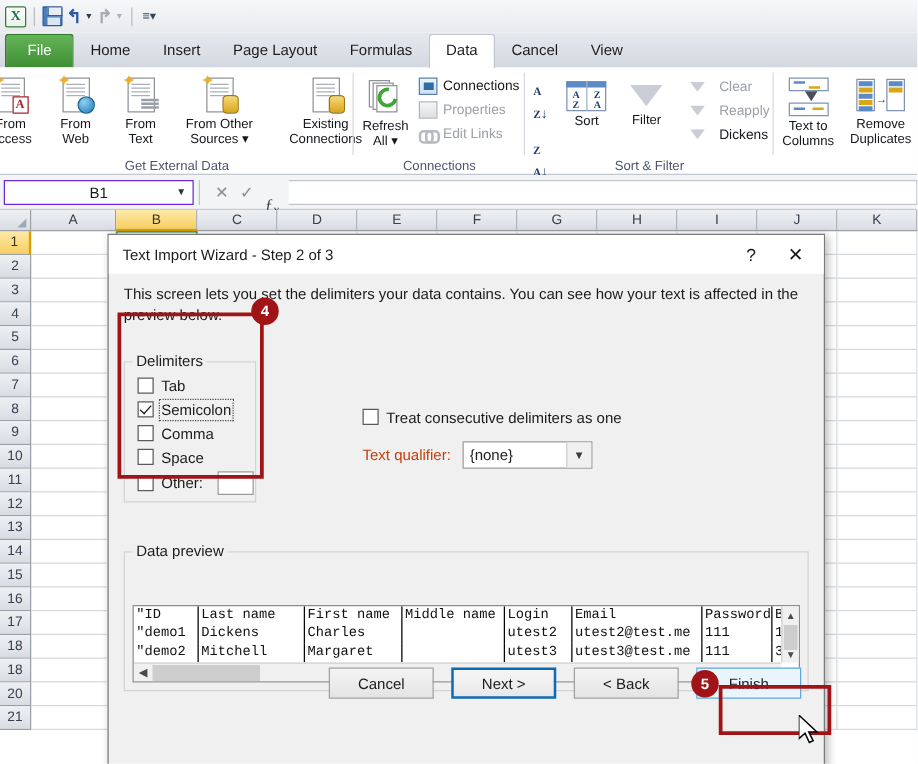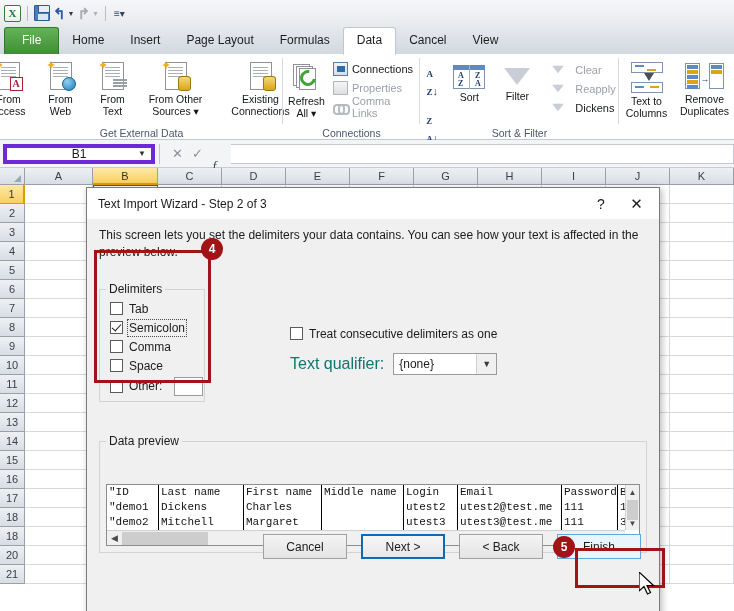--- a/index.html
+++ b/index.html
@@ -225,21 +225,21 @@
   .dup-icon .arr { position:absolute; left:16px; top:12px; font-size:9px; color:#3b4049; }
 
   
   .fbar {
     position: absolute; left: 0; top: 140px; width: 734px; height: 28px;
     background: #f3f4f6; display: flex; align-items: center;
     border-bottom: 1px solid #c8ccd2;
   }
   .namebox {
     width: 152px; height: 20px; margin-left: 3px; background: #ffffff;
-    border: 4px solid #6d28d9; display: flex; align-items: center;
+    border: 1px solid #6d28d9; display: flex; align-items: center;
     justify-content: center; position: relative; font-size: 12px; color: #1a1a1a;
   }
   .namebox .cv { position:absolute; right:5px; font-size:8px; color:#2d3138; }
   .fbsep { width: 1px; height: 20px; background: #c2c6cc; margin: 0 4px; }
   .fbbtns { display:flex; align-items:center; gap:9px; padding: 0 8px; }
   .fbbtn { font-size: 13px; color: #8a9099; font-family: "Liberation Serif", serif; }
   .fx { font-style: italic; color: #3a3f47; font-family: "Liberation Serif", serif; font-size: 13px; margin-top: 24px; }
   .fbinput { flex: 1; height: 20px; background:#ffffff; border:1px solid #c3c7cd; border-left:none; }
 
   
@@ -313,21 +313,21 @@
     content: ""; position: absolute; left: 3px; top: 0px; width: 4px; height: 8px;
     border: solid #1b1b1b; border-width: 0 1.6px 1.6px 0; transform: rotate(42deg);
   }
   .cblabel { font-size: 12px; color: #1b1b1b; }
   .cblabel.focus { outline: 1px dotted #4a4a4a; outline-offset: 1px; }
   .otherbox {
     width: 29px; height: 19px; background: #ffffff; border: 1px solid #9a9a9a;
     margin-left: 6px;
   }
 
-  .qlabel { font-size: 16px; color: #0f766e; }
+  .qlabel { font-size: 12px; color: #c2410c; }
   .combo {
     width: 104px; height: 22px; background: #ffffff; border: 1px solid #9a9a9a;
     display: flex; align-items: center; position: relative;
   }
   .combo .v { font-size: 12px; color: #1b1b1b; padding-left: 5px; }
   .combo .arrow {
     position:absolute; right: 0; top: 0; width: 20px; height: 20px;
     background: #f0f0f0; border-left: 1px solid #cfcfcf;
     display:flex; align-items:center; justify-content:center;
     font-size: 9px; color: #3a3a3a;
@@ -516,21 +516,21 @@
           <div class="smallrow">
             <span class="sicon conn"></span>
             <span>Connections</span>
           </div>
           <div class="smallrow dis">
             <span class="sicon prop"></span>
             <span>Properties</span>
           </div>
           <div class="smallrow dis">
             <span class="sicon link"></span>
-            <span>Comma Links</span>
+            <span>Edit Links</span>
           </div>
         </div>
       </div>
       <div class="glabel">Connections</div>
       <div class="gsep"></div>
     </div>
 
     <div class="rgroup" style="left:420px; width:199px;">
       <div style="display:flex; align-items:flex-start; padding-top:6px; gap:2px;">
         <div style="display:flex; flex-direction:column; gap:11px; padding-top:3px; width:24px; align-items:center;">

